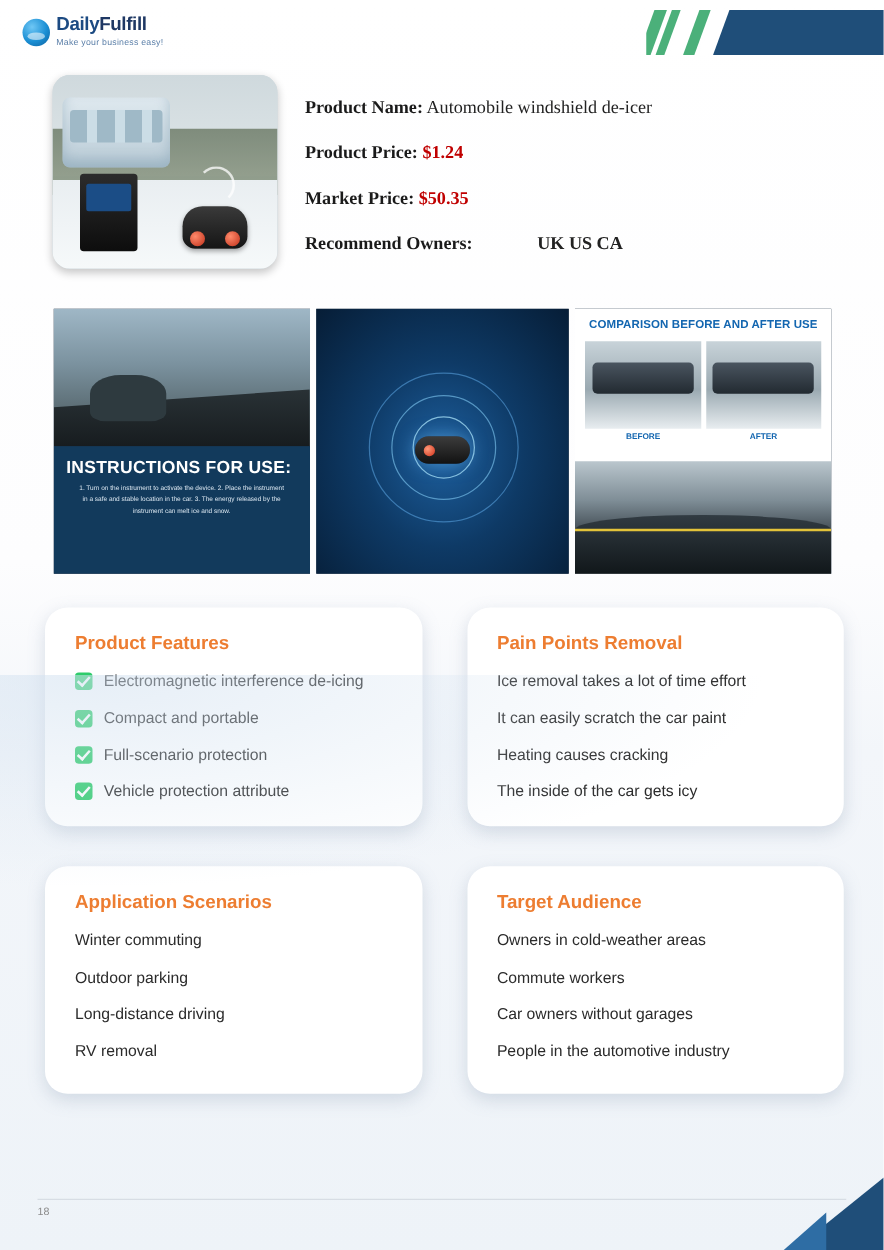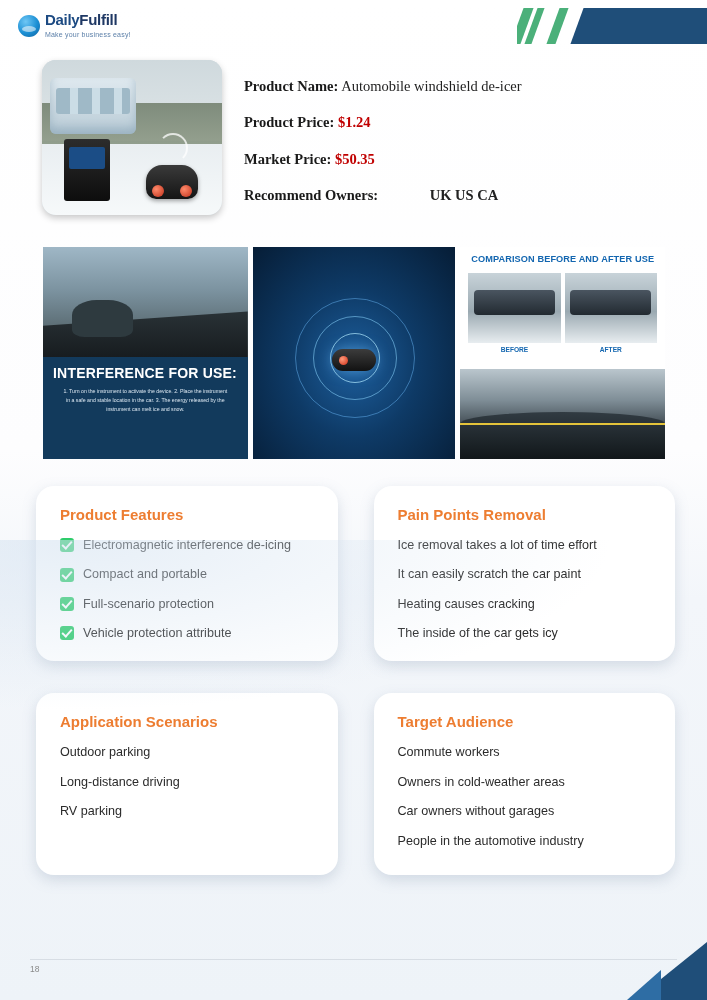--- a/index.html
+++ b/index.html
@@ -508,21 +508,21 @@
         <span class="pinfo-market">UK US CA</span>
       </div>
     </div>
   </div>
 
   <div class="strip">
 
     <div class="strip-card sc1">
       <span class="sc1-photo"></span>
       <div class="sc1-body">
-        <div class="sc1-title">INTERFERENCE FOR USE:</div>
+        <div class="sc1-title">INSTRUCTIONS FOR USE:</div>
         <div class="sc1-list">1. Turn on the instrument to activate the device.  2. Place the instrument in a safe and stable location in the car.  3. The energy released by the instrument can melt ice and snow.</div>
       </div>
     </div>
 
     <div class="strip-card sc2">
       <span class="sc2-bg"></span>
       <span class="sc2-ring"></span>
       <span class="sc2-ring r2"></span>
       <span class="sc2-ring r3"></span>
       <span class="sc2-dev"></span>
@@ -589,39 +589,42 @@
       </div>
 
     </div>
 
     <div class="card-row">
 
       <div class="card tall-pad">
         <div class="card-title">Application Scenarios</div>
         <ul class="card-list plain-list">
           <li>
+              <span>Winter commuting</span>
+            </li>
+          <li>
               <span>Outdoor parking</span>
             </li>
           <li>
               <span>Long-distance driving</span>
             </li>
           <li>
-              <span>RV parking</span>
+              <span>RV removal</span>
             </li>
         </ul>
       </div>
 
       <div class="card tall-pad">
         <div class="card-title">Target Audience</div>
         <ul class="card-list plain-list">
           <li>
+              <span>Owners in cold-weather areas</span>
+            </li>
+          <li>
               <span>Commute workers</span>
-            </li>
-          <li>
-              <span>Owners in cold-weather areas</span>
             </li>
           <li>
               <span>Car owners without garages</span>
             </li>
           <li>
               <span>People in the automotive industry</span>
             </li>
         </ul>
       </div>
 

